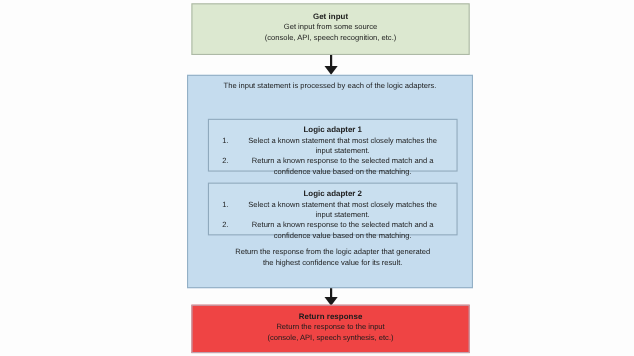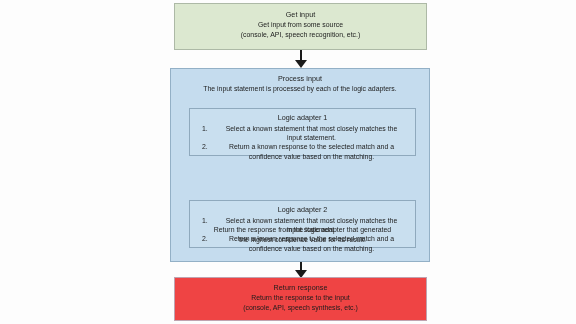--- a/index.html
+++ b/index.html
@@ -51,21 +51,21 @@
     left: 174px;
     top: 277px;
     width: 253px;
     height: 44px;
     background: #ef4444;
     border-color: #bfa3b0;
     padding-top: 5px;
   }
 
   .box-title {
-    font-weight: normal;
+    font-weight: bold;
     font-size: 7.2px;
     line-height: 10px;
     letter-spacing: .05px;
   }
   .box-line {
     font-size: 6.9px;
     line-height: 9.6px;
   }
 
   
@@ -73,24 +73,24 @@
     position: absolute;
     box-sizing: border-box;
     left: 18px;
     width: 227px;
     height: 48px;
     background: #c9dfef;
     border: 1px solid #8fa9bd;
     padding-top: 4px;
   }
   #adapter-1 { top: 39px; }
-  #adapter-2 { top: 97px; margin-top: 34px; }
+  #adapter-2 { top: 97px; }
 
   .adapter-title {
-    font-weight: normal;
+    font-weight: bold;
     font-size: 7.2px;
     line-height: 10px;
     text-align: center;
   }
 
   .adapter-list {
     margin: 1px 0 0 0;
     padding: 0;
     list-style: none;
   }
@@ -165,21 +165,20 @@
   <div class="box-line">Get input from some source</div>
   <div class="box-line">(console, API, speech recognition, etc.)</div>
 </div>
 
 <div class="arrow" id="arrow-top">
   <div class="shaft"></div>
   <div class="head"></div>
 </div>
 
 <div class="flow-box" id="process-input-box">
-  <div class="box-title">Process input</div>
   <div class="box-line">The input statement is processed by each of the logic adapters.</div>
 
   <div class="adapter-box" id="adapter-1">
     <div class="adapter-title">Logic adapter 1</div>
     <ul class="adapter-list">
       <li>
         <span class="item-num">1.</span>
         <span class="item-text">
           <span>Select a known statement that most closely matches</span>
           <span>the input statement.</span>

